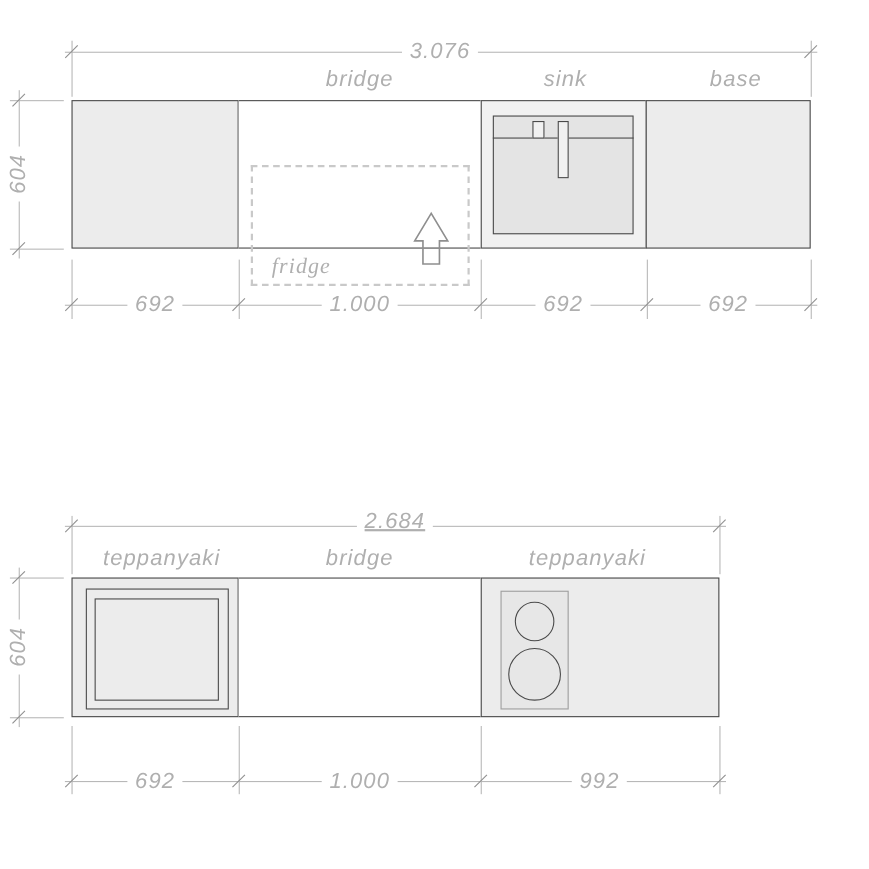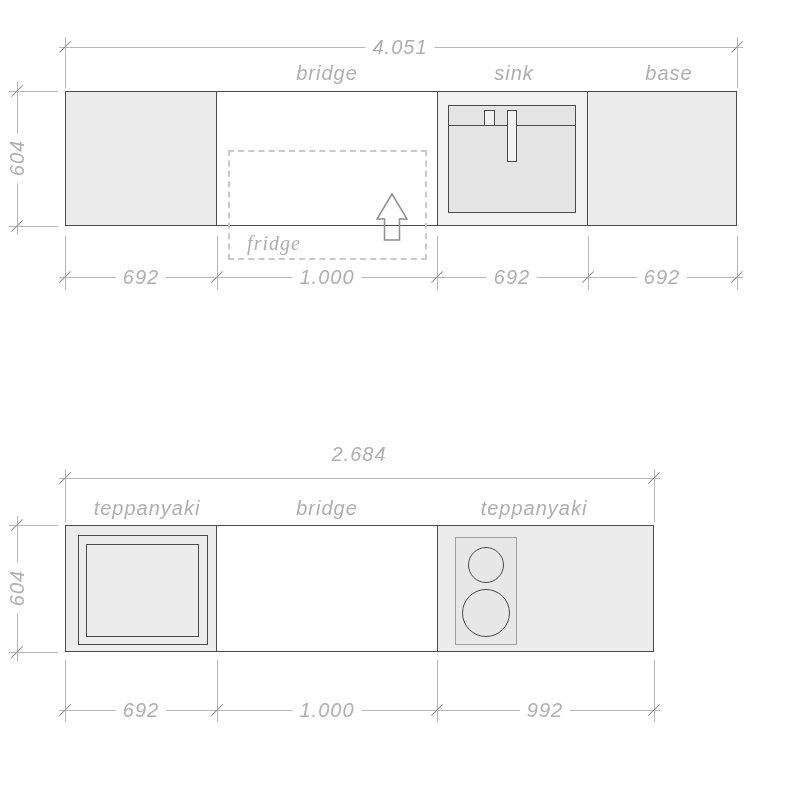--- a/index.html
+++ b/index.html
@@ -33,21 +33,21 @@
 
 <div id="canvas">
 
   <div>
 
     <div class="line-v" style="left:65px;top:37px;height:51px;"></div>
     <div class="line-v" style="left:737px;top:37px;height:51px;"></div>
     <div class="line-h" style="left:59px;top:47px;width:684px;"></div>
     <div class="tick" style="left:65px;top:47px;"></div>
     <div class="tick" style="left:737px;top:47px;"></div>
-    <div class="dimtext" style="left:400px;top:47px;">4.051</div>
+    <div class="dimtext" style="left:400px;top:47px;">3.076</div>
 
     <div class="seclabel" style="left:327px;top:73px;">bridge</div>
     <div class="seclabel" style="left:514px;top:73px;">sink</div>
     <div class="seclabel" style="left:669px;top:73px;font-style:italic;">base</div>
 
     <div class="block" style="left:65px;top:91px;width:152px;height:135px;"></div>
     <div class="bridge" style="left:217px;top:91px;width:220px;height:135px;"></div>
     <div class="block" style="left:437px;top:91px;width:151px;height:135px;background:#f1f1f1;"></div>
     <div class="block" style="left:586.5px;top:91px;width:150px;height:135px;"></div>
 
@@ -86,21 +86,21 @@
     <div class="dimtext-v" style="left:17px;top:158px;">604</div>
   </div>
 
   <div>
 
     <div class="line-v" style="left:65px;top:469px;height:53px;"></div>
     <div class="line-v" style="left:654px;top:469px;height:53px;"></div>
     <div class="line-h" style="left:59px;top:478px;width:601px;"></div>
     <div class="tick" style="left:65px;top:478px;"></div>
     <div class="tick" style="left:654px;top:478px;"></div>
-    <div class="dimtext" style="left:359px;top:454px;">2.684</div>
+    <div class="dimtext" style="left:359px;top:474px;text-decoration:underline;">2.684</div>
 
     <div class="seclabel" style="left:147px;top:508px;">teppanyaki</div>
     <div class="seclabel" style="left:327px;top:508px;">bridge</div>
     <div class="seclabel" style="left:534px;top:508px;">teppanyaki</div>
 
     <div class="block" style="left:65px;top:525px;width:152px;height:127px;"></div>
     <div class="bridge" style="left:217px;top:525px;width:220px;height:127px;"></div>
     <div class="block" style="left:437px;top:525px;width:217px;height:127px;"></div>
 
     <div class="inner-rect" style="left:78px;top:535px;width:130px;height:110px;"></div>

